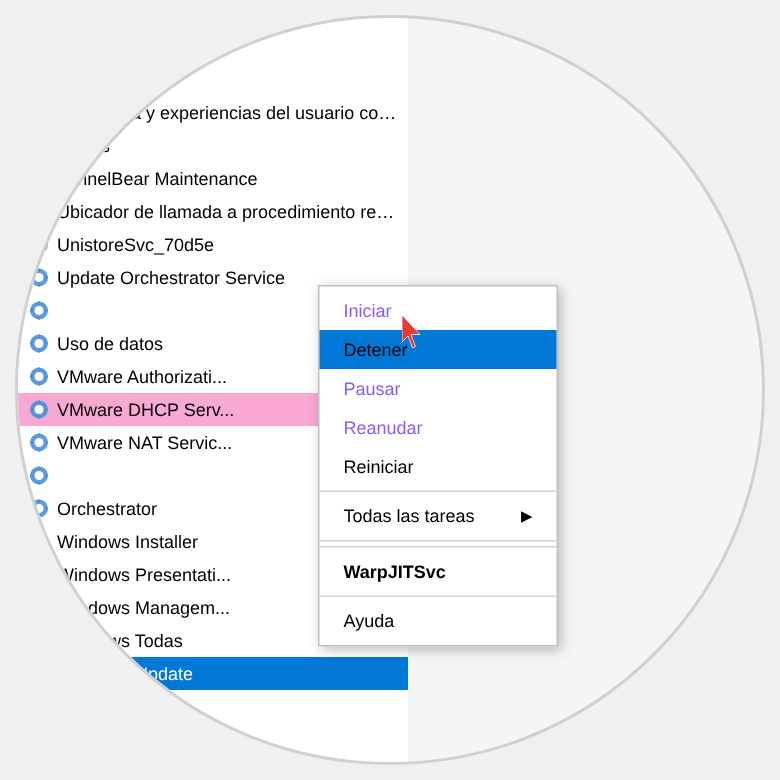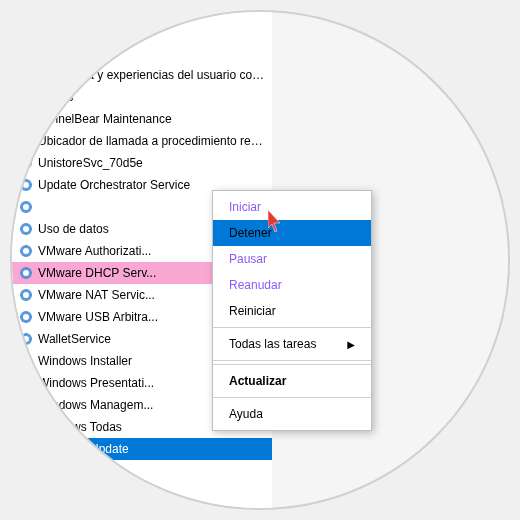--- a/index.html
+++ b/index.html
@@ -273,31 +273,30 @@
         <span class="service-name">VMware NAT Servic...</span>
       </div>
       <div class="service-item">
         <div class="service-icon">
           <svg viewBox="0 0 14 14" xmlns="http://www.w3.org/2000/svg">
       <circle cx="7" cy="7" r="6" fill="#4a90d9" opacity="0.9"></circle>
       <circle cx="7" cy="7" r="3" fill="white"></circle>
       <path d="M7 1 L7 3 M7 11 L7 13 M1 7 L3 7 M11 7 L13 7" stroke="#4a90d9" stroke-width="1.2" fill="none"></path>
     </svg>
         </div>
-        <span class="service-name">VMware USB Arbitra...</span>
-      </div>
-      <div class="service-item">
-        <div class="service-icon">
-          <svg viewBox="0 0 14 14" xmlns="http://www.w3.org/2000/svg">
-      <circle cx="7" cy="7" r="6" fill="#4a90d9" opacity="0.9"></circle>
-      <circle cx="7" cy="7" r="3" fill="white"></circle>
-      <path d="M7 1 L7 3 M7 11 L7 13 M1 7 L3 7 M11 7 L13 7" stroke="#4a90d9" stroke-width="1.2" fill="none"></path>
-    </svg>
-        </div>
-        <span class="service-name">WalletService</span>
+      </div>
+      <div class="service-item">
+        <div class="service-icon">
+          <svg viewBox="0 0 14 14" xmlns="http://www.w3.org/2000/svg">
+      <circle cx="7" cy="7" r="6" fill="#4a90d9" opacity="0.9"></circle>
+      <circle cx="7" cy="7" r="3" fill="white"></circle>
+      <path d="M7 1 L7 3 M7 11 L7 13 M1 7 L3 7 M11 7 L13 7" stroke="#4a90d9" stroke-width="1.2" fill="none"></path>
+    </svg>
+        </div>
+        <span class="service-name">Orchestrator</span>
       </div>
       <div class="service-item">
         <div class="service-icon">
           <svg viewBox="0 0 14 14" xmlns="http://www.w3.org/2000/svg">
       <circle cx="7" cy="7" r="6" fill="#4a90d9" opacity="0.9"></circle>
       <circle cx="7" cy="7" r="3" fill="white"></circle>
       <path d="M7 1 L7 3 M7 11 L7 13 M1 7 L3 7 M11 7 L13 7" stroke="#4a90d9" stroke-width="1.2" fill="none"></path>
     </svg>
         </div>
         <span class="service-name">Windows Installer</span>
@@ -365,21 +364,21 @@
         <span>Reiniciar</span>
       </div>
       <div class="menu-separator"></div>
       <div class="menu-item">
         <span>Todas las tareas</span>
         <span class="menu-arrow">▶</span>
       </div>
       <div class="menu-separator"></div>
       <div class="menu-separator"></div>
       <div class="menu-item bold">
-        <span>Actualizar</span>
+        <span>WarpJITSvc</span>
       </div>
       <div class="menu-separator"></div>
       <div class="menu-item">
         <span>Ayuda</span>
       </div>
     </div>
 
   <div class="cursor-indicator">
     <svg width="16" height="22" viewBox="0 0 16 22">
       <polygon points="0,0 0,18 4,14 7,22 9,21 6,13 12,13" fill="#e53935" stroke="white" stroke-width="0.5"></polygon>

